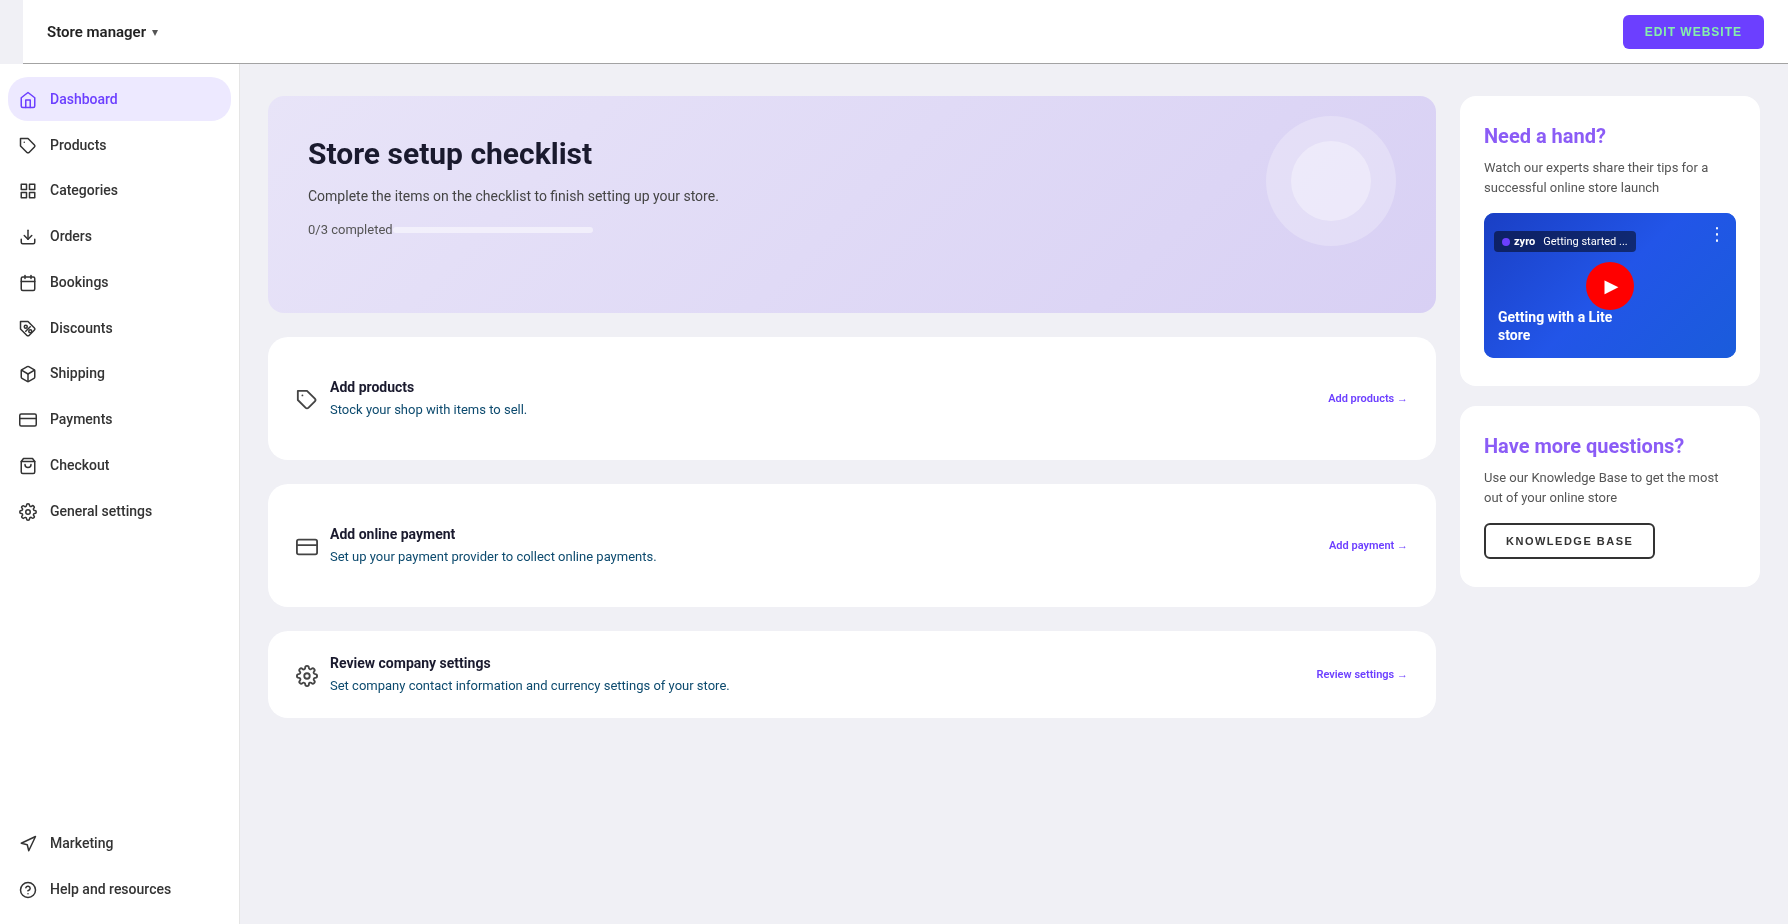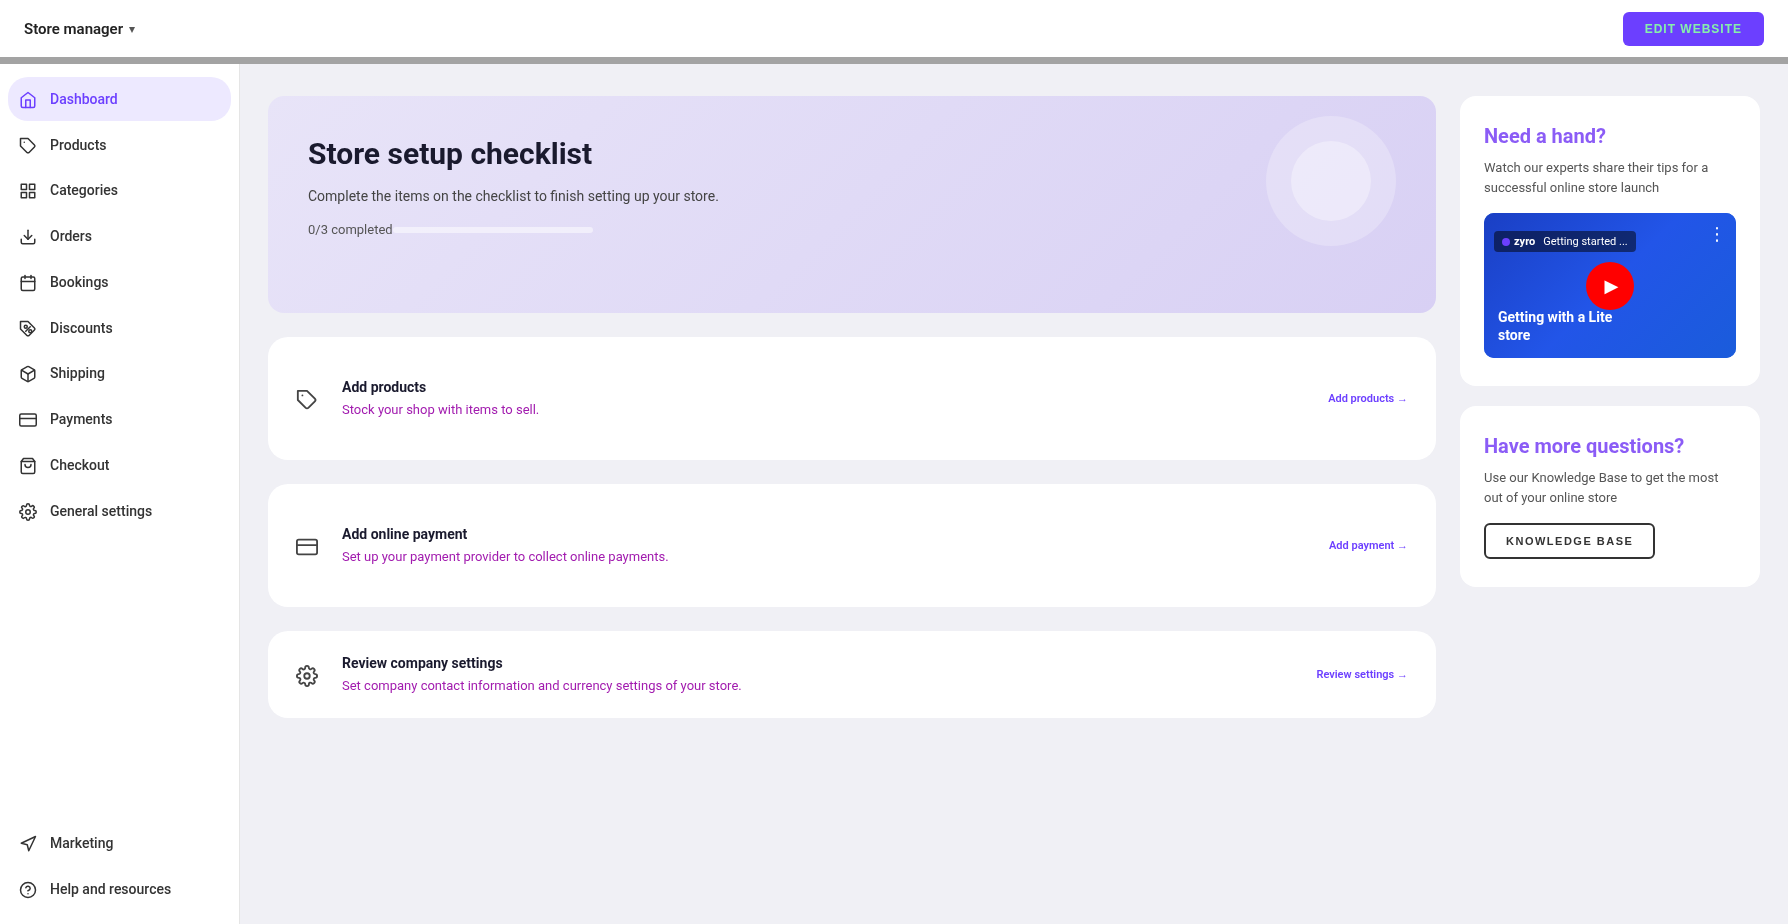--- a/index.html
+++ b/index.html
@@ -2,21 +2,21 @@
 <html><head>
   <meta charset="utf-8">
   <style>
     * { box-sizing: border-box; margin: 0; padding: 0; }
     body { font-family: -apple-system, BlinkMacSystemFont, 'Segoe UI', Roboto, sans-serif; background: #f0f0f5; display: flex; flex-direction: column; height: 924px; overflow: hidden; }
 
     
     .topbar {
       display: flex; align-items: center; justify-content: space-between;
       background: #fff; padding: 0 24px; height: 64px;
-      border-bottom: 7px solid #a3a3a3; flex-shrink: 0;
+      border-bottom: 1px solid #a3a3a3; flex-shrink: 0; margin-left: 23px;
     }
     .topbar-left { display: flex; align-items: center; gap: 6px; }
     .store-manager-label { font-size: 15px; font-weight: 600; color: #222; }
     .chevron-down { font-size: 12px; color: #555; }
     .edit-website-btn {
       background: #6c3fff; color: #86efac; border: none; border-radius: 6px;
       padding: 10px 22px; font-size: 12px; font-weight: 700; letter-spacing: 1px;
       cursor: pointer; text-transform: uppercase;
     }
 
@@ -108,27 +108,27 @@
 
     .knowledge-base-btn {
       background: #fff; color: #333; border: 2px solid #333; border-radius: 6px;
       padding: 10px 20px; font-size: 11px; font-weight: 700; letter-spacing: 1.5px;
       cursor: pointer; text-transform: uppercase; display: inline-block;
     }
 
     
     .checklist-item {
       background: #fff; border-radius: 20px; padding: 24px 28px;
-      display: flex; align-items: center; gap: 24px;
+      display: flex; align-items: center; gap: 12px;
       grid-column: 1; margin-bottom: 0;
     }
     .checklist-icon { font-size: 20px; color: #555; flex-shrink: 0; }
     .checklist-text { flex: 1; }
     .checklist-text strong { font-size: 14px; font-weight: 700; color: #1a1a2e; display: block; margin-bottom: 4px; }
-    .checklist-text span { font-size: 13px; color: #a21caf; }
+    .checklist-text span { font-size: 13px; color: #0c4a6e; }
     .checklist-action {
       color: #6c3fff; font-size: 11px; font-weight: 600; cursor: pointer;
       white-space: nowrap; display: flex; align-items: center; gap: 4px;
       text-decoration: none;
     }
 
     
     svg { display: inline-block; vertical-align: middle; }
   </style>
 </head>

